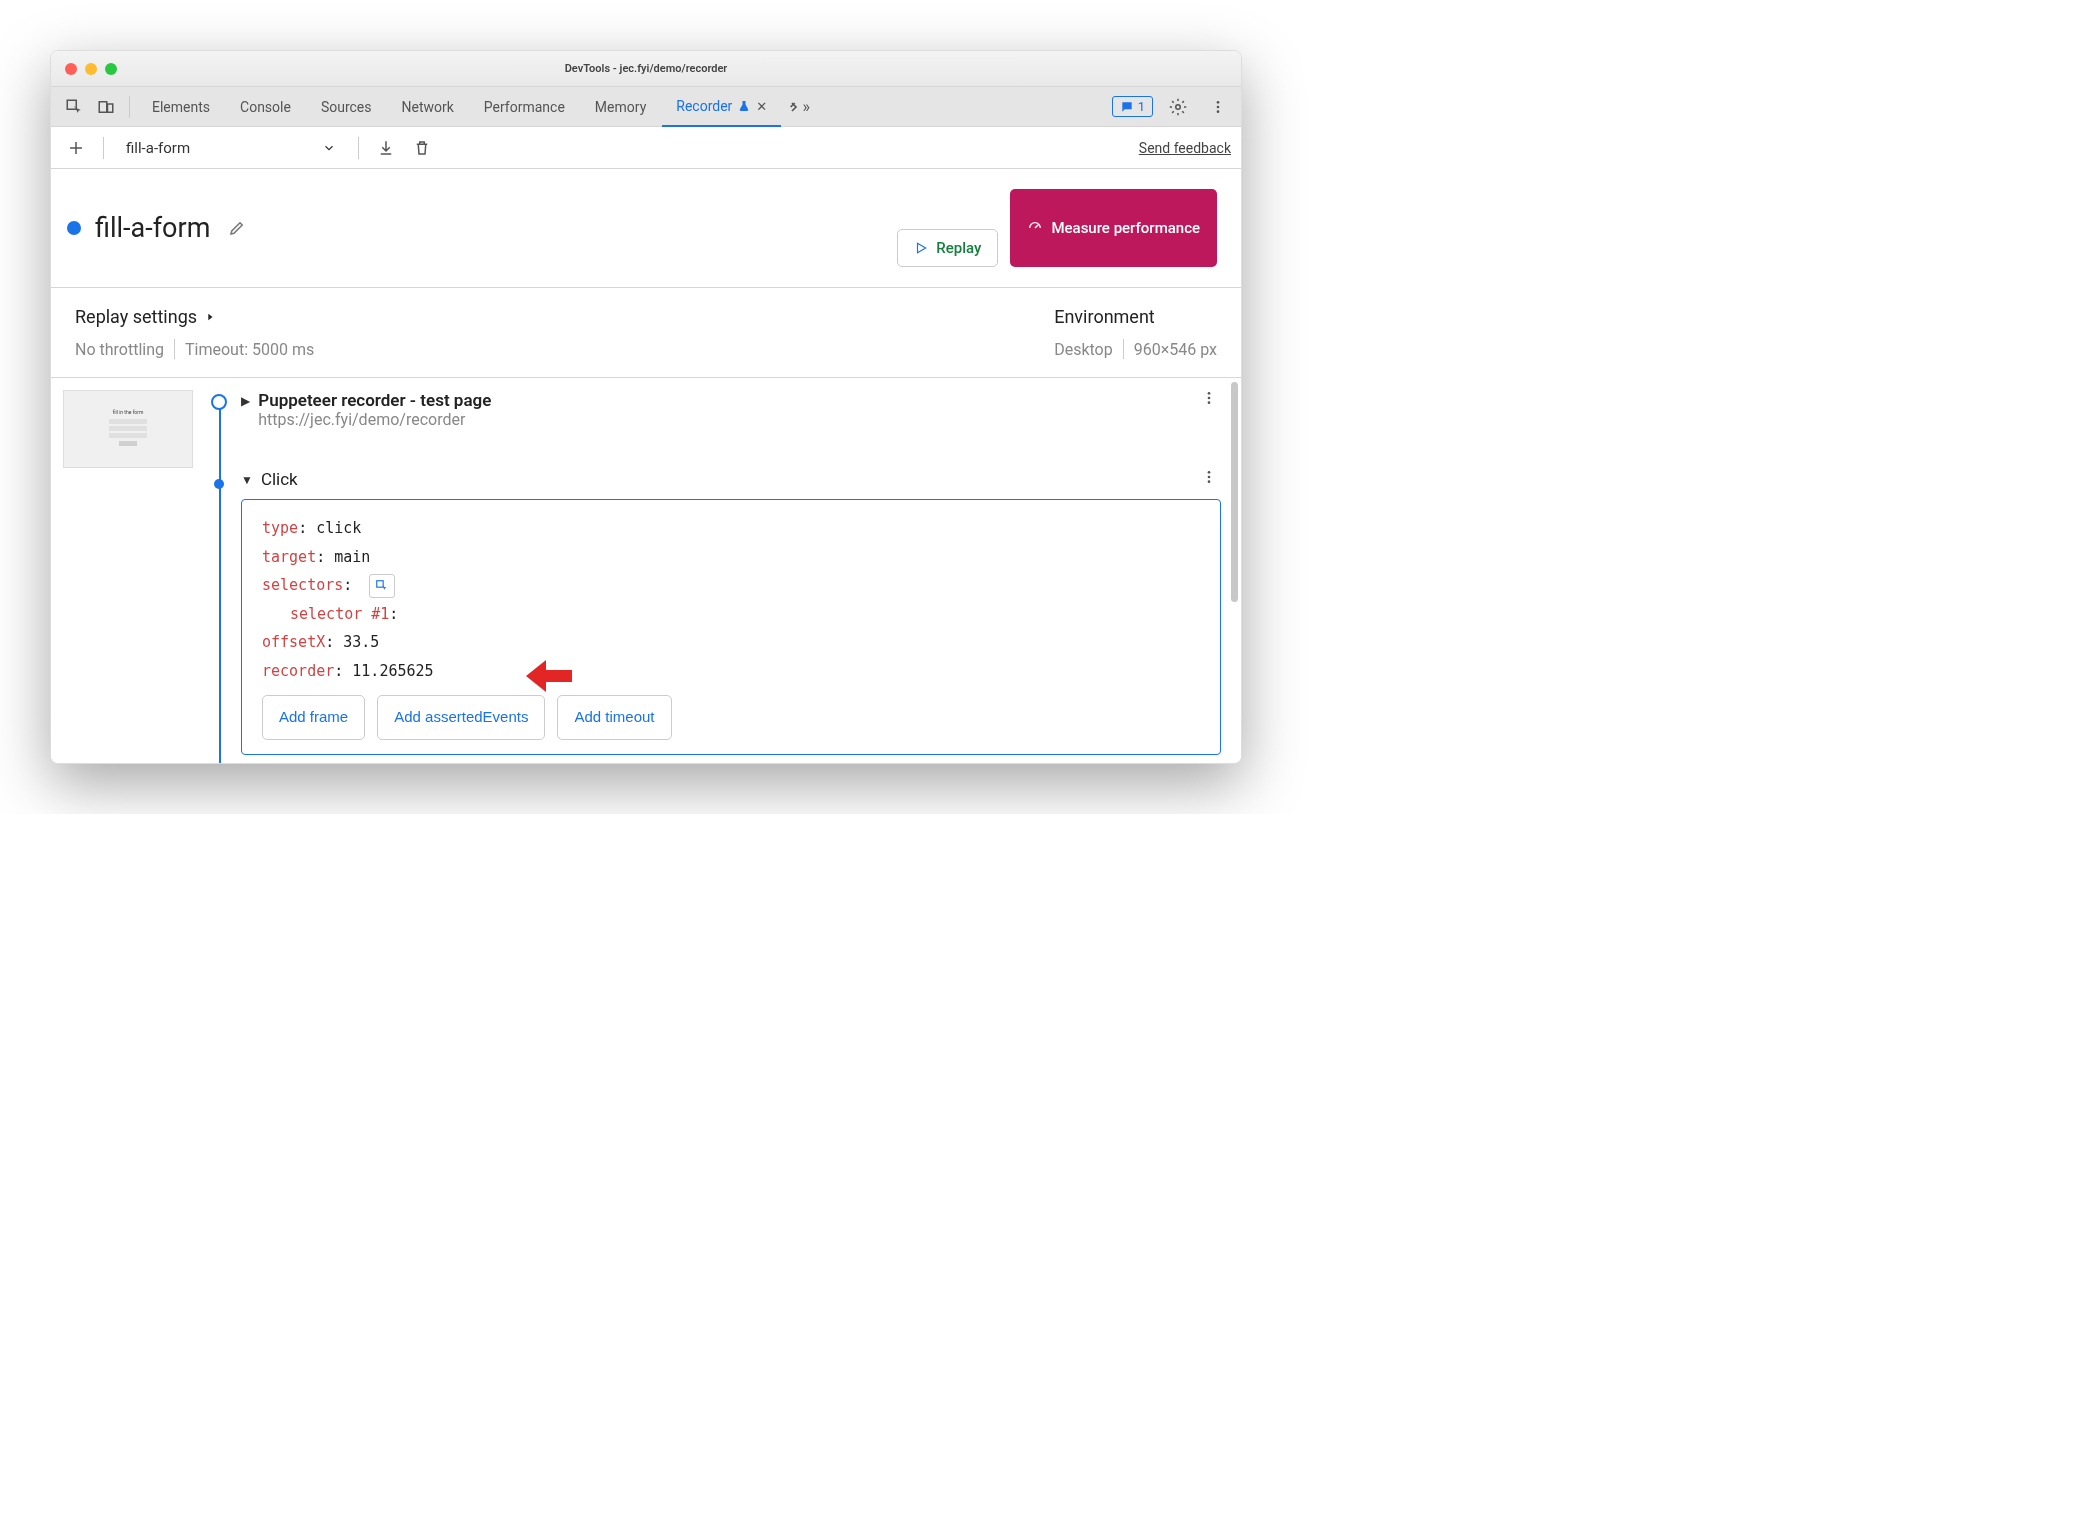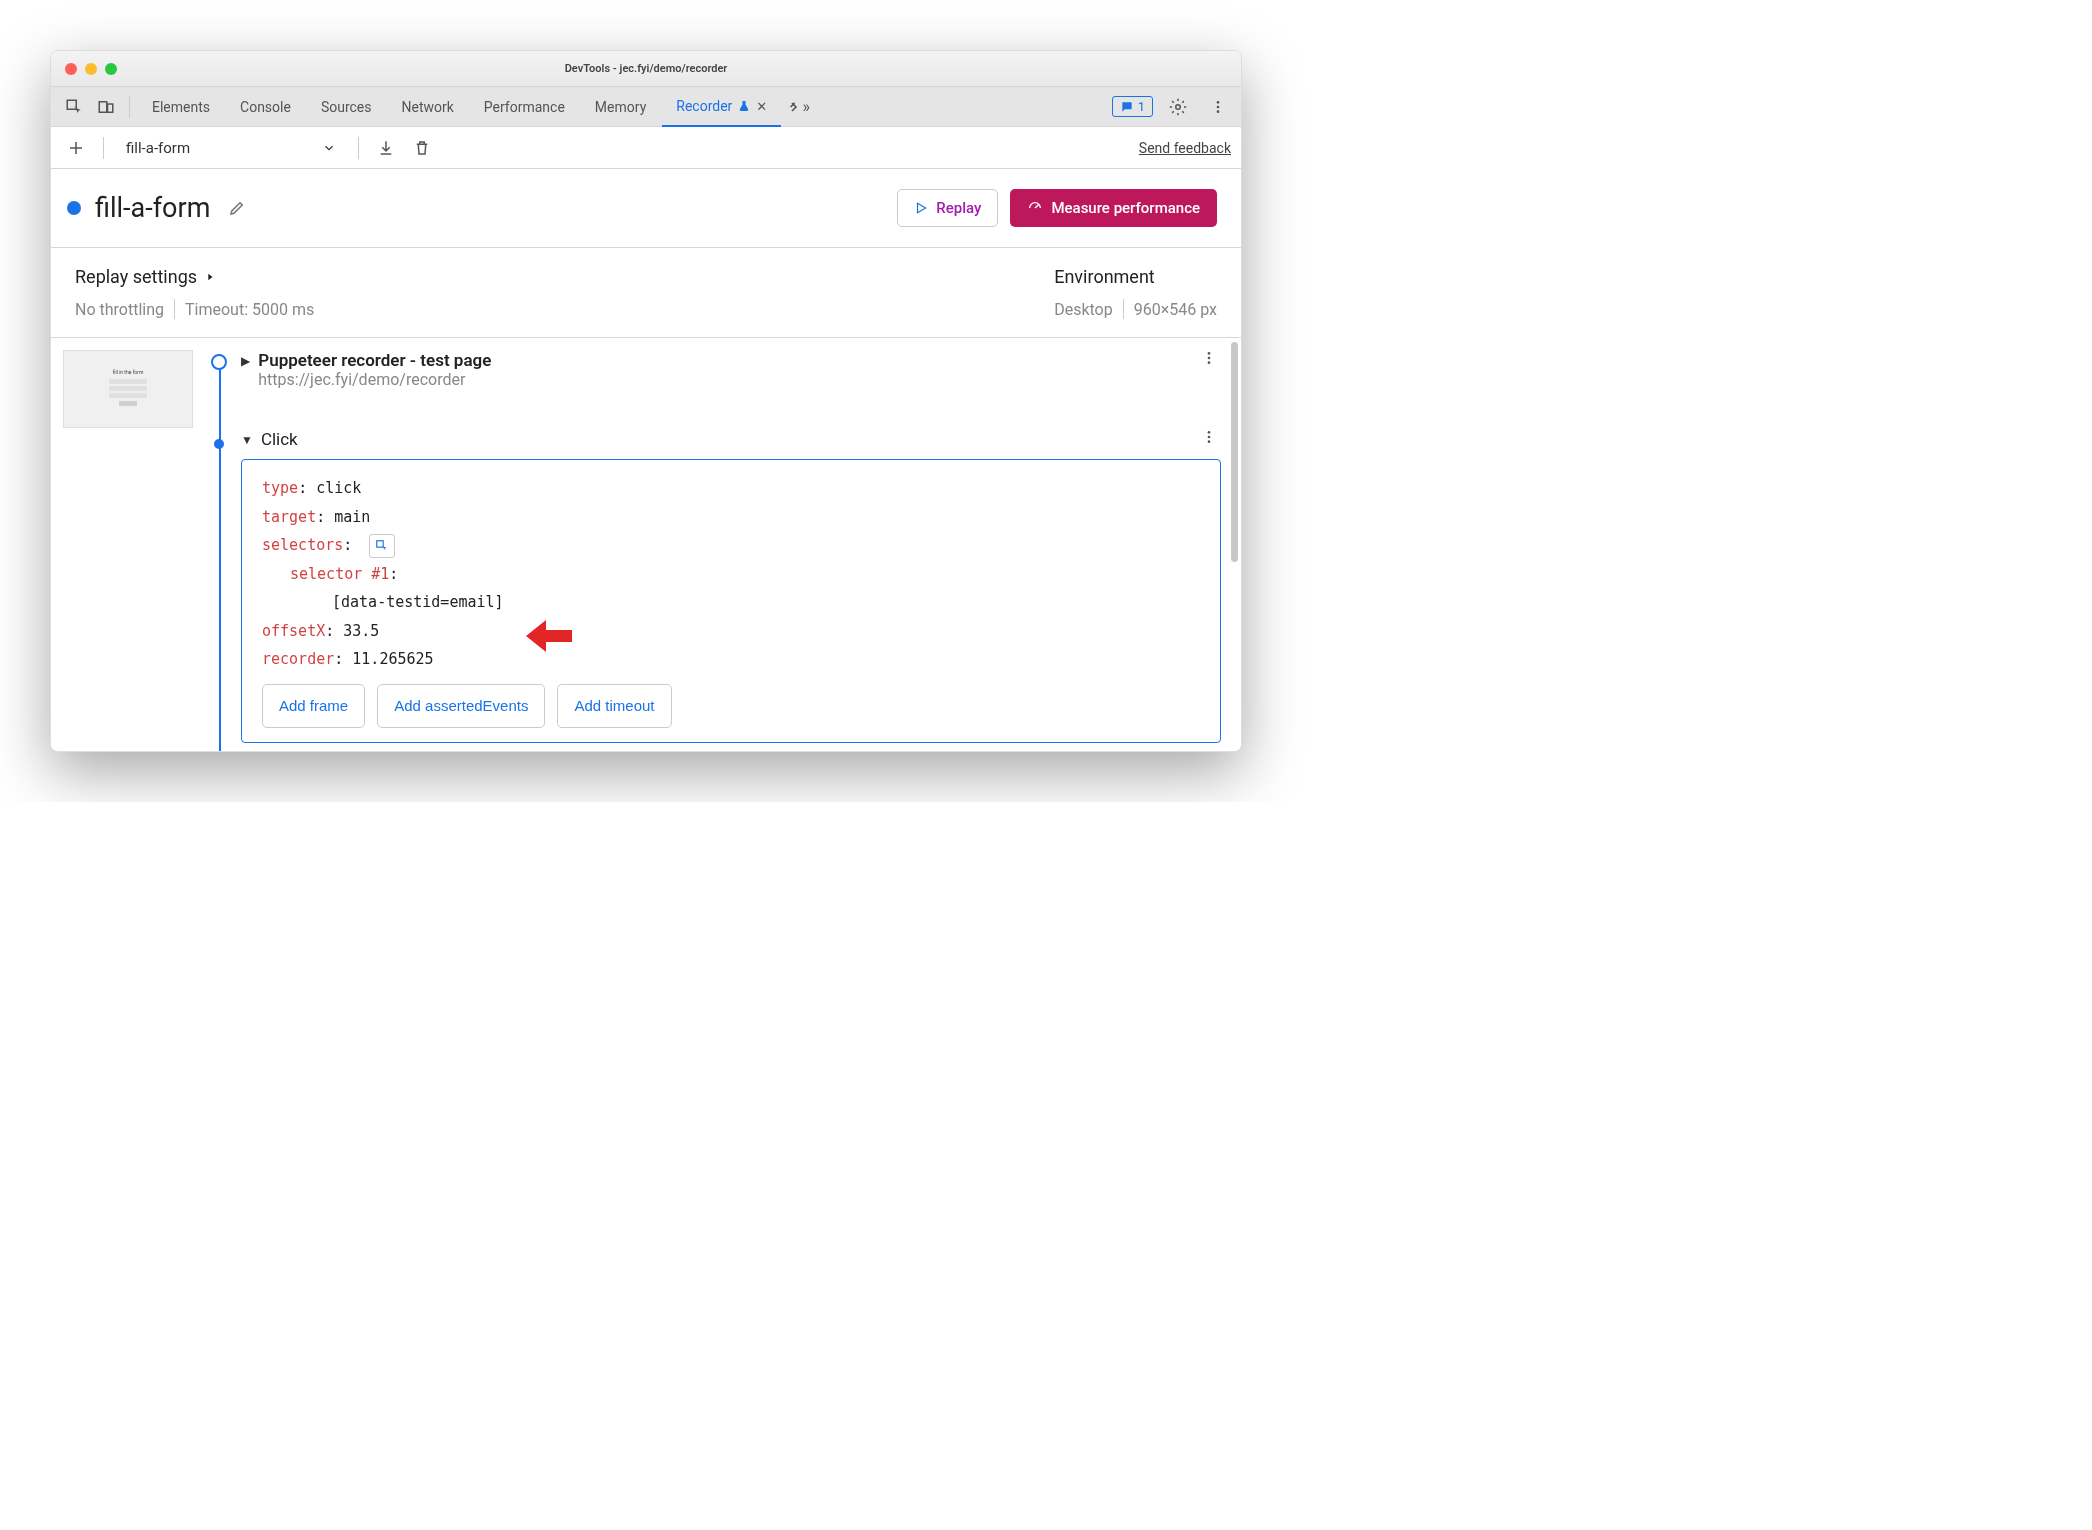--- a/index.html
+++ b/index.html
@@ -108,21 +108,21 @@
 .recording-name { font-size: 27px; color: #222; margin-right: 12px; }
 .btn {
   display: inline-flex; align-items: center; gap: 8px;
   padding: 9px 16px;
   border-radius: 5px;
   font-size: 15px;
   font-weight: 500;
   cursor: pointer;
   border: 1px solid transparent;
 }
-.btn-outline { border-color: #ccc; color: #a21caf; background: #fff; }
+.btn-outline { border-color: #ccc; color: #15803d; background: #fff; margin-top: 40px; }
 .btn-primary { background: #be185d; color: #fff; }
 .header-actions { margin-left: auto; display: flex; gap: 12px; }
 .settings-row {
   padding: 18px 24px;
   display: flex;
   border-bottom: 1px solid #d6d6d6;
 }
 .settings-col { display: flex; flex-direction: column; gap: 12px; }
 .settings-title {
   font-size: 18px; color: #222;
@@ -448,21 +448,20 @@
             <div>
               <span class="kv-key">selectors</span><span class="kv-val">:</span>
               <span class="inline-icon-btn">
                 <svg width="14" height="14" viewBox="0 0 24 24" fill="none" stroke="currentColor" stroke-width="2">
                     <rect x="3" y="3" width="11" height="11"></rect>
                     <path d="M12 12 l8 3 -3 1 -1 3 -3-8z" fill="currentColor" stroke="none"></path>
                   </svg>
               </span>
             </div>
             <div class="kv-indent1"><span class="kv-key">selector #1</span><span class="kv-val">:</span></div>
-            <div class="kv-indent2"><span class="kv-val">[data-testid=email]</span></div>
             <div><span class="kv-key">offsetX</span><span class="kv-val">: </span><span class="kv-val">33.5</span></div>
             <div><span class="kv-key">recorder</span><span class="kv-val">: </span><span class="kv-val">11.265625</span></div>
 
             <div class="action-btns">
               <div class="action-btn">Add frame</div>
               <div class="action-btn">Add assertedEvents</div>
               <div class="action-btn">Add timeout</div>
             </div>
 
             <svg class="red-arrow" width="50" height="40" viewBox="0 0 50 40">

